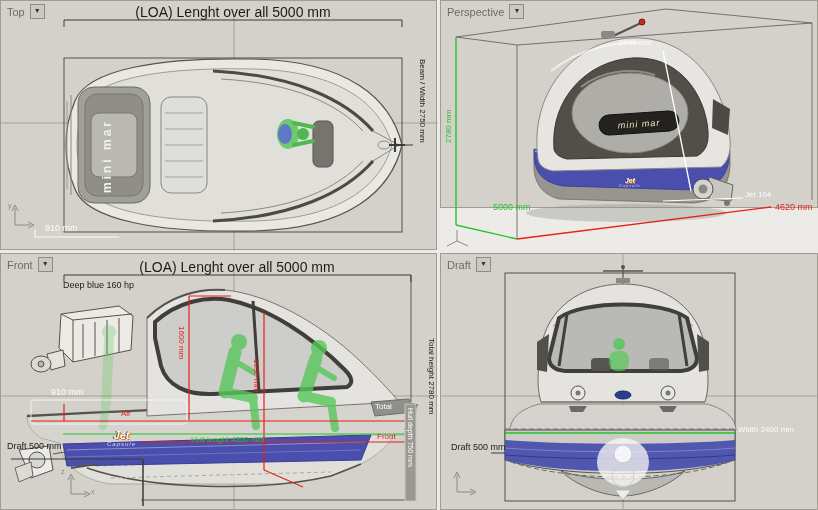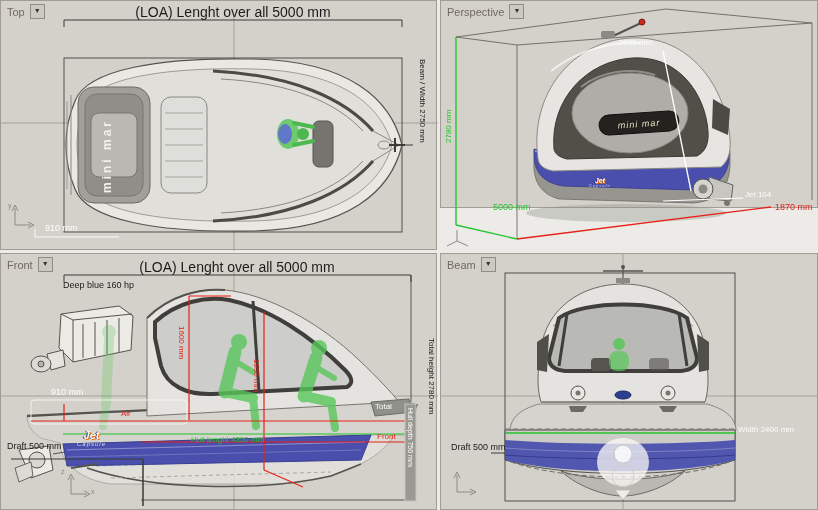--- a/index.html
+++ b/index.html
@@ -16,21 +16,21 @@
     font-size:7px;line-height:12px;text-align:center;color:#333;cursor:pointer;}
   svg.draw{position:absolute;left:0;top:0;z-index:1;}
   .lbl{position:absolute;font-size:9px;color:#1b1b1b;white-space:nowrap;z-index:4;line-height:1.1;}
   .s8{font-size:8px;} .s10{font-size:14px;} .s7{font-size:7px;}
   .white{color:#fdfdfb;} .red{color:#e62117;} .green{color:#27c32f;}
   .gray{color:#8c8a84;font-size:7px;}
   .center-x{transform:translateX(-50%);}
   .rot-cw{transform:rotate(90deg);transform-origin:0 0;}
   .rot-ccw{transform:rotate(-90deg);transform-origin:0 0;}
   .brand-top{font-weight:bold;font-size:12px;letter-spacing:3px;color:#f2f1ec;}
-  .logo{display:flex;flex-direction:column;align-items:center;line-height:1;}
+  .logo{display:flex;flex-direction:column;align-items:center;line-height:1;margin-left:30px;}
   .logo .l1{font-style:italic;font-weight:bold;font-size:11px;color:#fdf6e3;
     text-shadow:1px 1px 0 #e87722,-1px 0 0 #2a2e7a;}
   .logo .l2{font-style:italic;font-size:6px;color:#d8dbef;letter-spacing:1px;}
   .logo-sm .l1{font-size:7px;} .logo-sm .l2{font-size:4px;}
 </style>
 </head>
 <body>
 
 <div class="canvas">
 
@@ -171,21 +171,21 @@
 
       <g stroke="#8c8a84">
         <line x1="16" y1="240" x2="16" y2="229"></line>
         <line x1="16" y1="240" x2="27" y2="245"></line>
         <line x1="16" y1="240" x2="6" y2="245"></line>
       </g>
     </svg>
     <div class="lbl s8 white" style="left:178px;top:38px">2000 mm</div>
     <div class="lbl s8 green rot-ccw" style="left:4px;top:142px">2780 mm</div>
     <div class="lbl green" style="left:52px;top:202px">5000 mm</div>
-    <div class="lbl red" style="left:334px;top:202px">1870 mm</div>
+    <div class="lbl red" style="left:334px;top:202px">4620 mm</div>
     <div class="lbl s8 white" style="left:304px;top:190px">Jet 104</div>
     <div class="lbl logo logo-sm" style="left:148px;top:176px">
       <span class="l1">Jet</span>
       <span class="l2">Capsule</span>
     </div>
   </div>
 
   <div class="viewport" id="vp-front">
     <div class="vp-tab">
       <span class="t">Front</span>
@@ -310,21 +310,21 @@
     <div class="lbl logo" style="left:76px;top:176px">
       <span class="l1">Jet</span>
       <span class="l2">Capsule</span>
     </div>
     <div class="lbl gray" style="left:60px;top:214px">z</div>
     <div class="lbl gray" style="left:90px;top:234px">x</div>
   </div>
 
   <div class="viewport" id="vp-right">
     <div class="vp-tab">
-      <span class="t">Beam</span>
+      <span class="t">Draft</span>
       <span class="dd">▼</span>
     </div>
     <svg class="draw" width="378" height="257">
       <line x1="182" y1="0" x2="182" y2="257" stroke="#a3a19a"></line>
       <line x1="0" y1="142" x2="378" y2="142" stroke="#a3a19a"></line>
       <rect x="64" y="19" width="230" height="228" fill="none" stroke="#44423e" stroke-width="0.9"></rect>
       <g>
 
         <line x1="182" y1="30" x2="182" y2="14" stroke="#55534e"></line>
         <line x1="162" y1="17" x2="202" y2="17" stroke="#55534e" stroke-width="1.5"></line>

